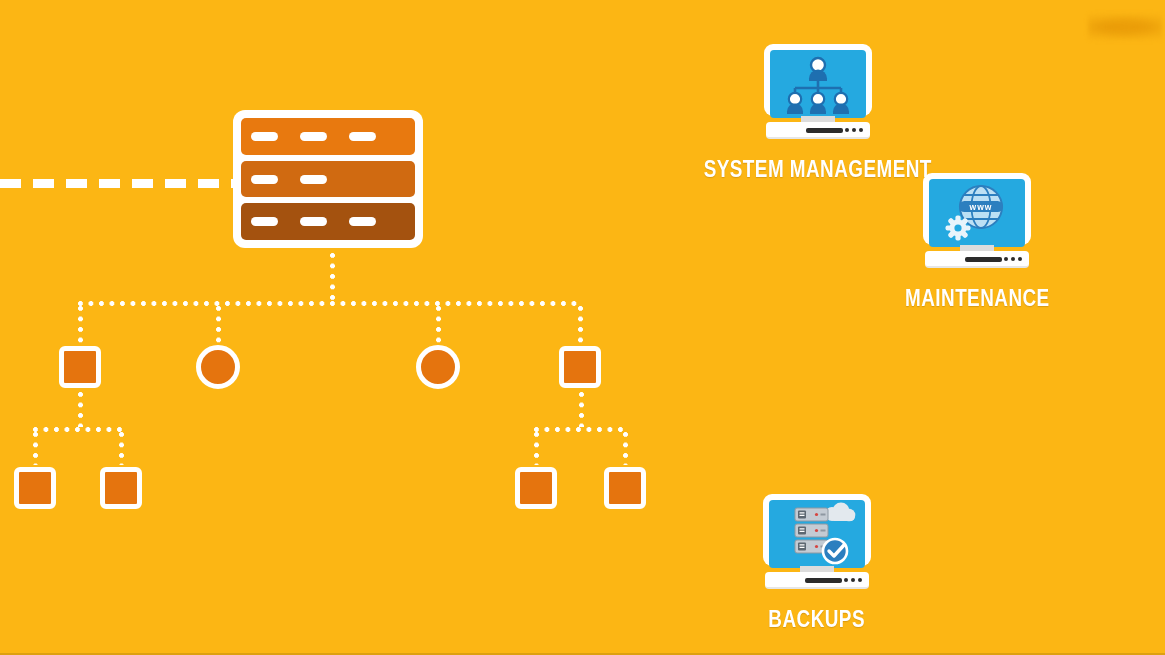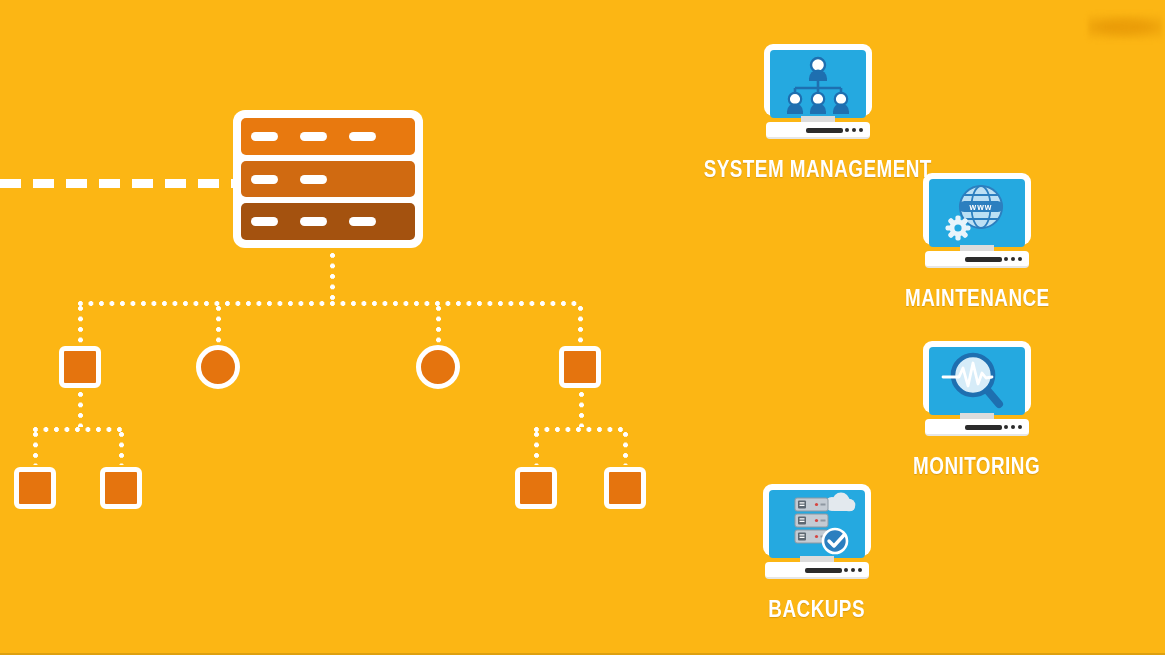--- a/index.html
+++ b/index.html
@@ -185,45 +185,22 @@
           <span></span>
           <span></span>
           <span></span>
         </span>
     </div>
     <div class="label-wrap">
       <span class="label">MAINTENANCE</span>
     </div>
   </div>
 
-  <div class="station" style="left:867px; top:341px;">
-    <div class="monitor">
-      <span class="screen">
-        <svg viewBox="0 0 96 68">
-          <circle cx="44" cy="28" r="20" fill="#D6ECF8" stroke="#1E6FB0" stroke-width="4.6"></circle>
-          <polyline points="14,30 30,30 34,21 39,39 44,16 49,37 53,26 57,31 63,30" fill="none" stroke="#fff" stroke-width="2.8" stroke-linejoin="round" stroke-linecap="round"></polyline>
-          <line x1="59" y1="44" x2="70" y2="57" stroke="#1E6FB0" stroke-width="8" stroke-linecap="round"></line>
-        </svg>
-      </span>
-    </div>
-    <div class="neck"></div>
-    <div class="base">
-      <span class="slot"></span>
-      <span class="bdots">
-          <span></span>
-          <span></span>
-          <span></span>
-        </span>
-    </div>
-    <div class="label-wrap">
-      <span class="label">MONITORING</span>
-    </div>
-  </div>
-
-  <div class="station" style="left:707px; top:484px;align-items:center;">
+
+  <div class="station" style="left:707px; top:494px;align-items:center;">
     <div class="monitor">
       <span class="screen">
         <svg viewBox="0 0 96 68">
           <g fill="#E3E9EE">
             <circle cx="63" cy="14" r="7"></circle>
               <circle cx="72" cy="11" r="8.5"></circle>
               <circle cx="80" cy="15" r="6.3"></circle>
             <rect x="61" y="12" width="25" height="9" rx="4.5"></rect>
           </g>
           <defs>

